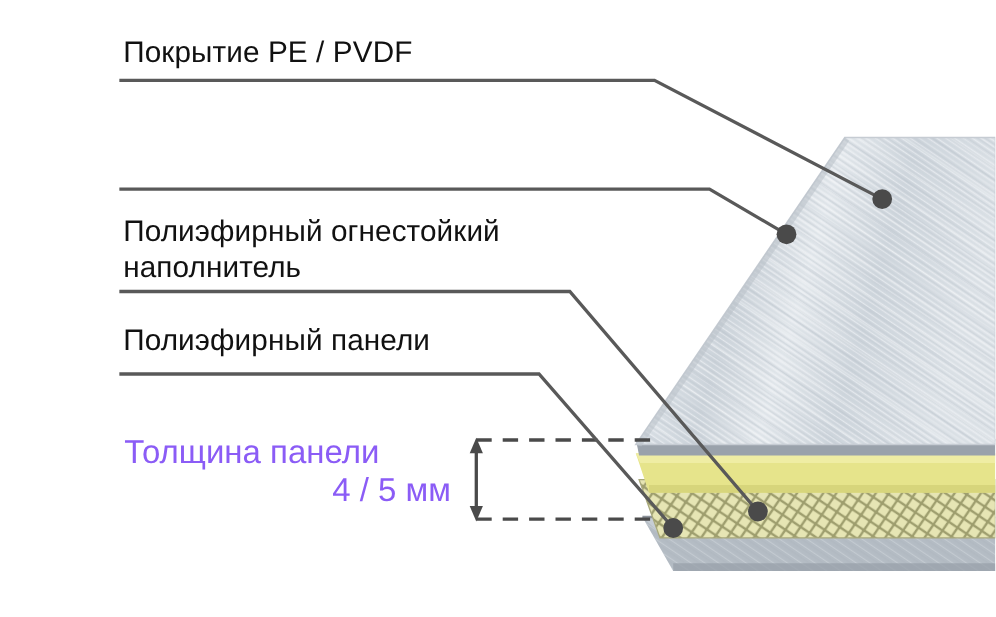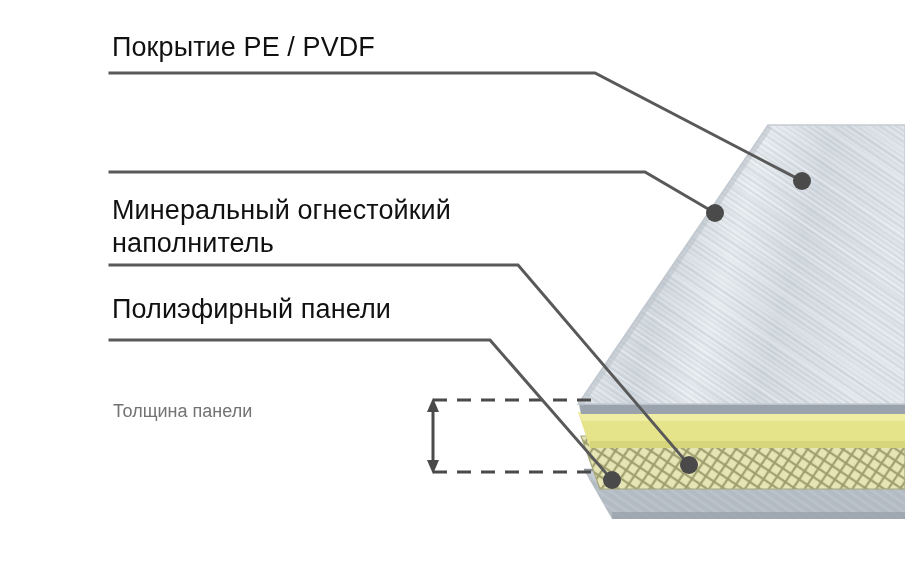--- a/index.html
+++ b/index.html
@@ -31,23 +31,23 @@
     letter-spacing: 0.1px;
     white-space: pre;
     font-weight: 400;
   }
   #label-coating   { left: 112px; top: 31px; }
   #label-aluminium { left: 112px; top: 89px; }
   #label-core      { left: 112px; top: 194px; }
   #label-primer    { left: 112px; top: 293px; }
   .dim-text {
     position: absolute;
-    color: #737373;
+    color: #8b5cf6;
     font-family: "Liberation Sans", sans-serif;
-    font-size: 18px;
+    font-size: 30px;
     line-height: 31px;
     white-space: pre;
   }
   #dim-line-1 { left: 113px; top: 396px; }
   #dim-line-2 { left: 113px; top: 430px; width: 297px; text-align: right; }
 </style>
 </head>
 <body>
 
 <div id="stage">
@@ -165,21 +165,22 @@
       <g>
         <path d="M110 340 L490 340 L612 480"></path>
         <circle cx="612" cy="480" r="9" fill="#4a4a4a" stroke="none"></circle>
       </g>
     </g>
   </svg>
 
   <div class="label-text" id="label-coating">Покрытие PE / PVDF</div>
 
 
-  <div class="label-text" id="label-core">Минеральный огнестойкий
+  <div class="label-text" id="label-core">Полиэфирный огнестойкий
 наполнитель</div>
 
   <div class="label-text" id="label-primer">Полиэфирный панели</div>
 
   <div class="dim-text" id="dim-line-1">Толщина панели</div>
 
+  <div class="dim-text" id="dim-line-2">4 / 5 мм</div>
 
 </div>
 
 </body></html>

